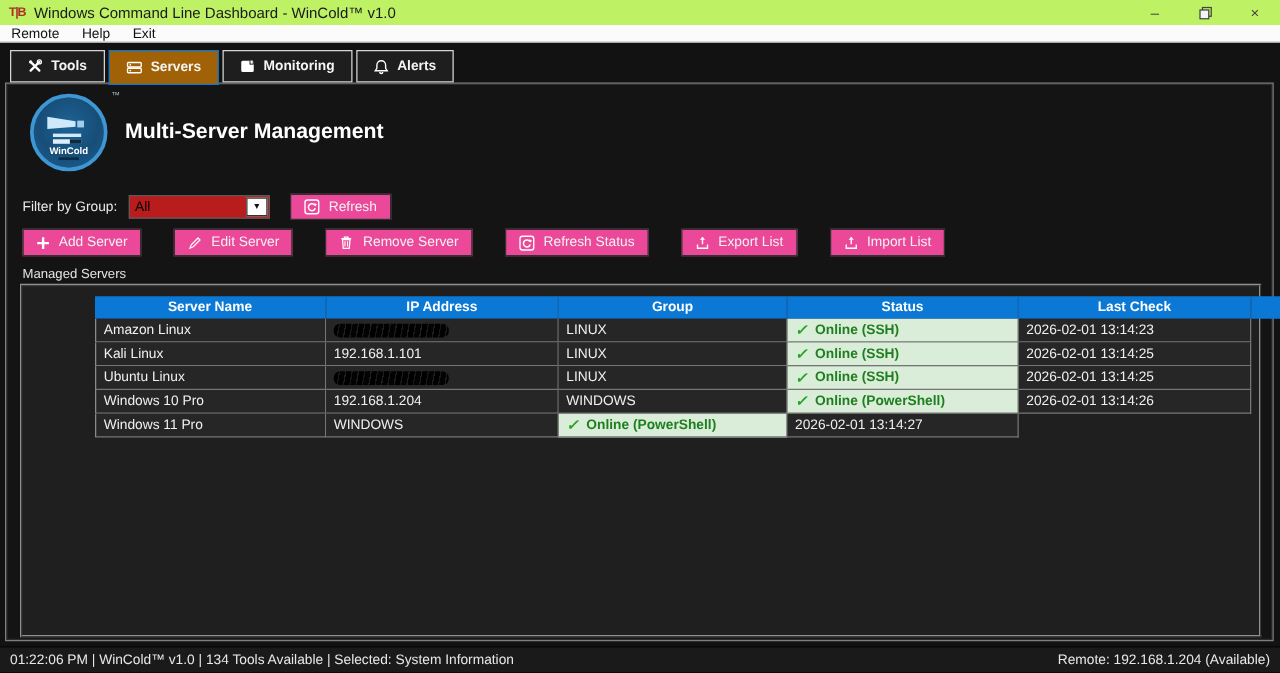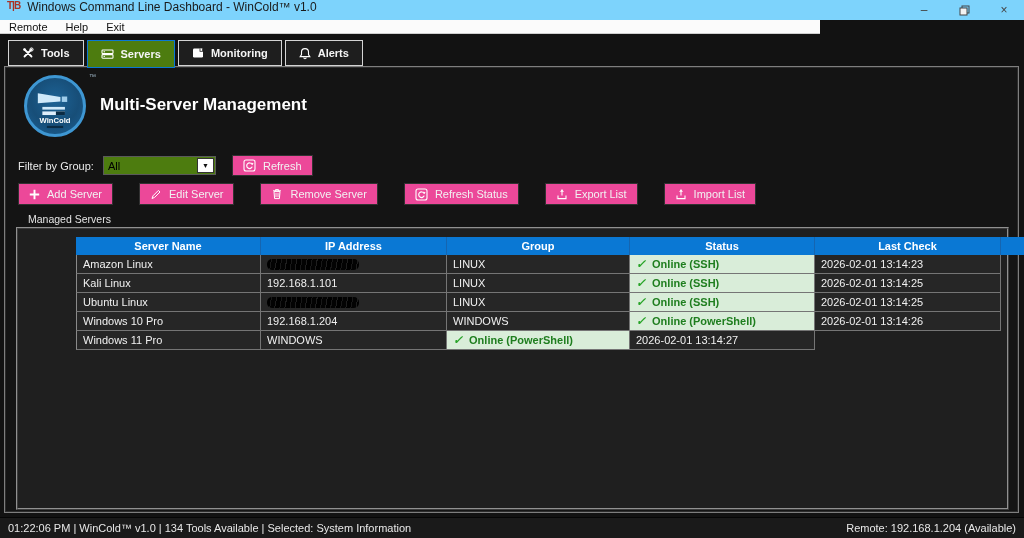--- a/index.html
+++ b/index.html
@@ -1,71 +1,71 @@
 <!DOCTYPE html>
 <html><head>
 <meta charset="utf-8">
 <style>
   * { margin:0; padding:0; box-sizing:border-box; }
   html,body { background:#000; }
   body { font-family:"Liberation Sans", sans-serif; }
   .window { position:relative; width:1024px; height:538px; background:#121212; overflow:hidden; }
 
   
-  .titlebar { position:absolute; left:0; top:0; width:1024px; height:20px; background:#7dd3fc;
-              display:flex; align-items:flex-start; }
+  .titlebar { position:absolute; left:0; top:0; width:1024px; height:20px; background:#bef264;
+              display:flex; align-items:center; }
   .app-icon { margin-left:7px; font-size:10px; font-weight:bold; color:#a93226; letter-spacing:-1px; }
   .win-title { margin-left:7px; font-size:12px; color:#1a1a1a; }
   .win-controls { margin-left:auto; display:flex; height:20px; }
   .wc-btn { width:40px; height:20px; display:flex; align-items:center; justify-content:center;
             color:#444; font-size:12px; cursor:default; }
   .wc-btn svg { display:block; }
 
   
-  .menubar { position:absolute; left:0; top:20px; width:820px; height:14px; background:#fbfbfb;
+  .menubar { position:absolute; left:0; top:20px; width:1024px; height:14px; background:#fbfbfb;
              border-bottom:1px solid #cfcfcf; display:flex; align-items:center; }
   .menu-item { font-size:11px; color:#111; padding:0 9px; line-height:14px; }
 
   
   .app-area { position:absolute; left:0; top:35px; width:1024px; height:482px; background:#121212; }
 
   .tabstrip { position:absolute; left:8px; top:5px; display:flex; gap:3px; z-index:2; }
   .tab { height:26px; display:flex; align-items:center; gap:7px; padding:0 13px;
          background:#1e1e1e; border:1px solid #d4d4d4; color:#f5f5f5;
          font-size:11px; font-weight:bold; cursor:default; }
-  .tab.active { background:#4d7c0f; border-color:#0a78d4; height:28px;justify-content:space-between; }
+  .tab.active { background:#a16207; border-color:#0a78d4; height:28px;justify-content:space-between; }
   .tab .ico { display:flex; align-items:center; }
 
   .content-frame { position:absolute; left:4px; top:31px; width:1015px; height:447px;
                    background:#141414; border:1px solid #7e7e7e; box-shadow:inset 0 0 0 1px #2c2c2c; }
 
   
   .logo { position:absolute; left:19px; top:8px; width:62px; height:62px; border-radius:50%;
           background:radial-gradient(circle at 50% 40%, #1d6396 0%, #174e78 55%, #1c6094 100%);
           border:3px solid #3e97d3; }
   .logo svg { display:block; }
   .logo-tm { position:absolute; left:84px; top:6px; font-size:7px; color:#9fb6c6; }
   .page-title { position:absolute; left:95px; top:28px; font-size:17px; font-weight:bold; color:#ffffff; }
 
   
   .filter-label { position:absolute; left:13px; top:90px; font-size:11px; color:#eaeaea; line-height:19px; }
-  .combo { position:absolute; left:98px; top:89px; width:113px; height:19px; background:#4d7c0f;
+  .combo { position:absolute; left:98px; top:89px; width:113px; height:19px; background:#b91c1c;
            border:1px solid #5a5a5a; display:flex; align-items:center; }
   .combo-value { flex:1; font-size:11px; color:#000; padding-left:4px; }
   .combo-arrow { width:17px; height:15px; margin-right:1px; border:1px solid #333; display:flex;
                  align-items:center; justify-content:center; font-size:7px; color:#111; background:#fff; }
   .btn { background:#ec4899; color:#f2f2f2; font-size:11px; display:inline-flex; align-items:center;
          gap:7px; padding:0 10px; height:22px; border:1px solid #323232; cursor:default; white-space:nowrap; }
   .btn .ico { display:flex; align-items:center; }
   .refresh-btn { position:absolute; left:227px; top:88px; height:21px; }
 
   
   .toolbar { position:absolute; left:13px; top:116px; display:flex; gap:26px; }
 
-  .group-label { position:absolute; left:13px; top:146px; font-size:10.5px; color:#e4e4e4;margin-left:10px; }
+  .group-label { position:absolute; left:13px; top:146px; font-size:10.5px; color:#e4e4e4; }
 
   .groupbox { position:absolute; left:11px; top:160px; width:993px; height:283px;
               border:2px ridge #909090; background:#1f1f1f; }
 
   
   .table { position:absolute; left:10px; top:8px; width:971px;padding-left:48px; }
   .thead, .trow { display:grid; grid-template-columns:185px 186px 183px 185px 186px 46px; }
   .thead .hcell { background:#0a78d4; color:#ffffff; font-size:11px; font-weight:bold;
                   height:18px; display:flex; align-items:center; justify-content:center;
                   border-right:1px solid #1565b0; }

